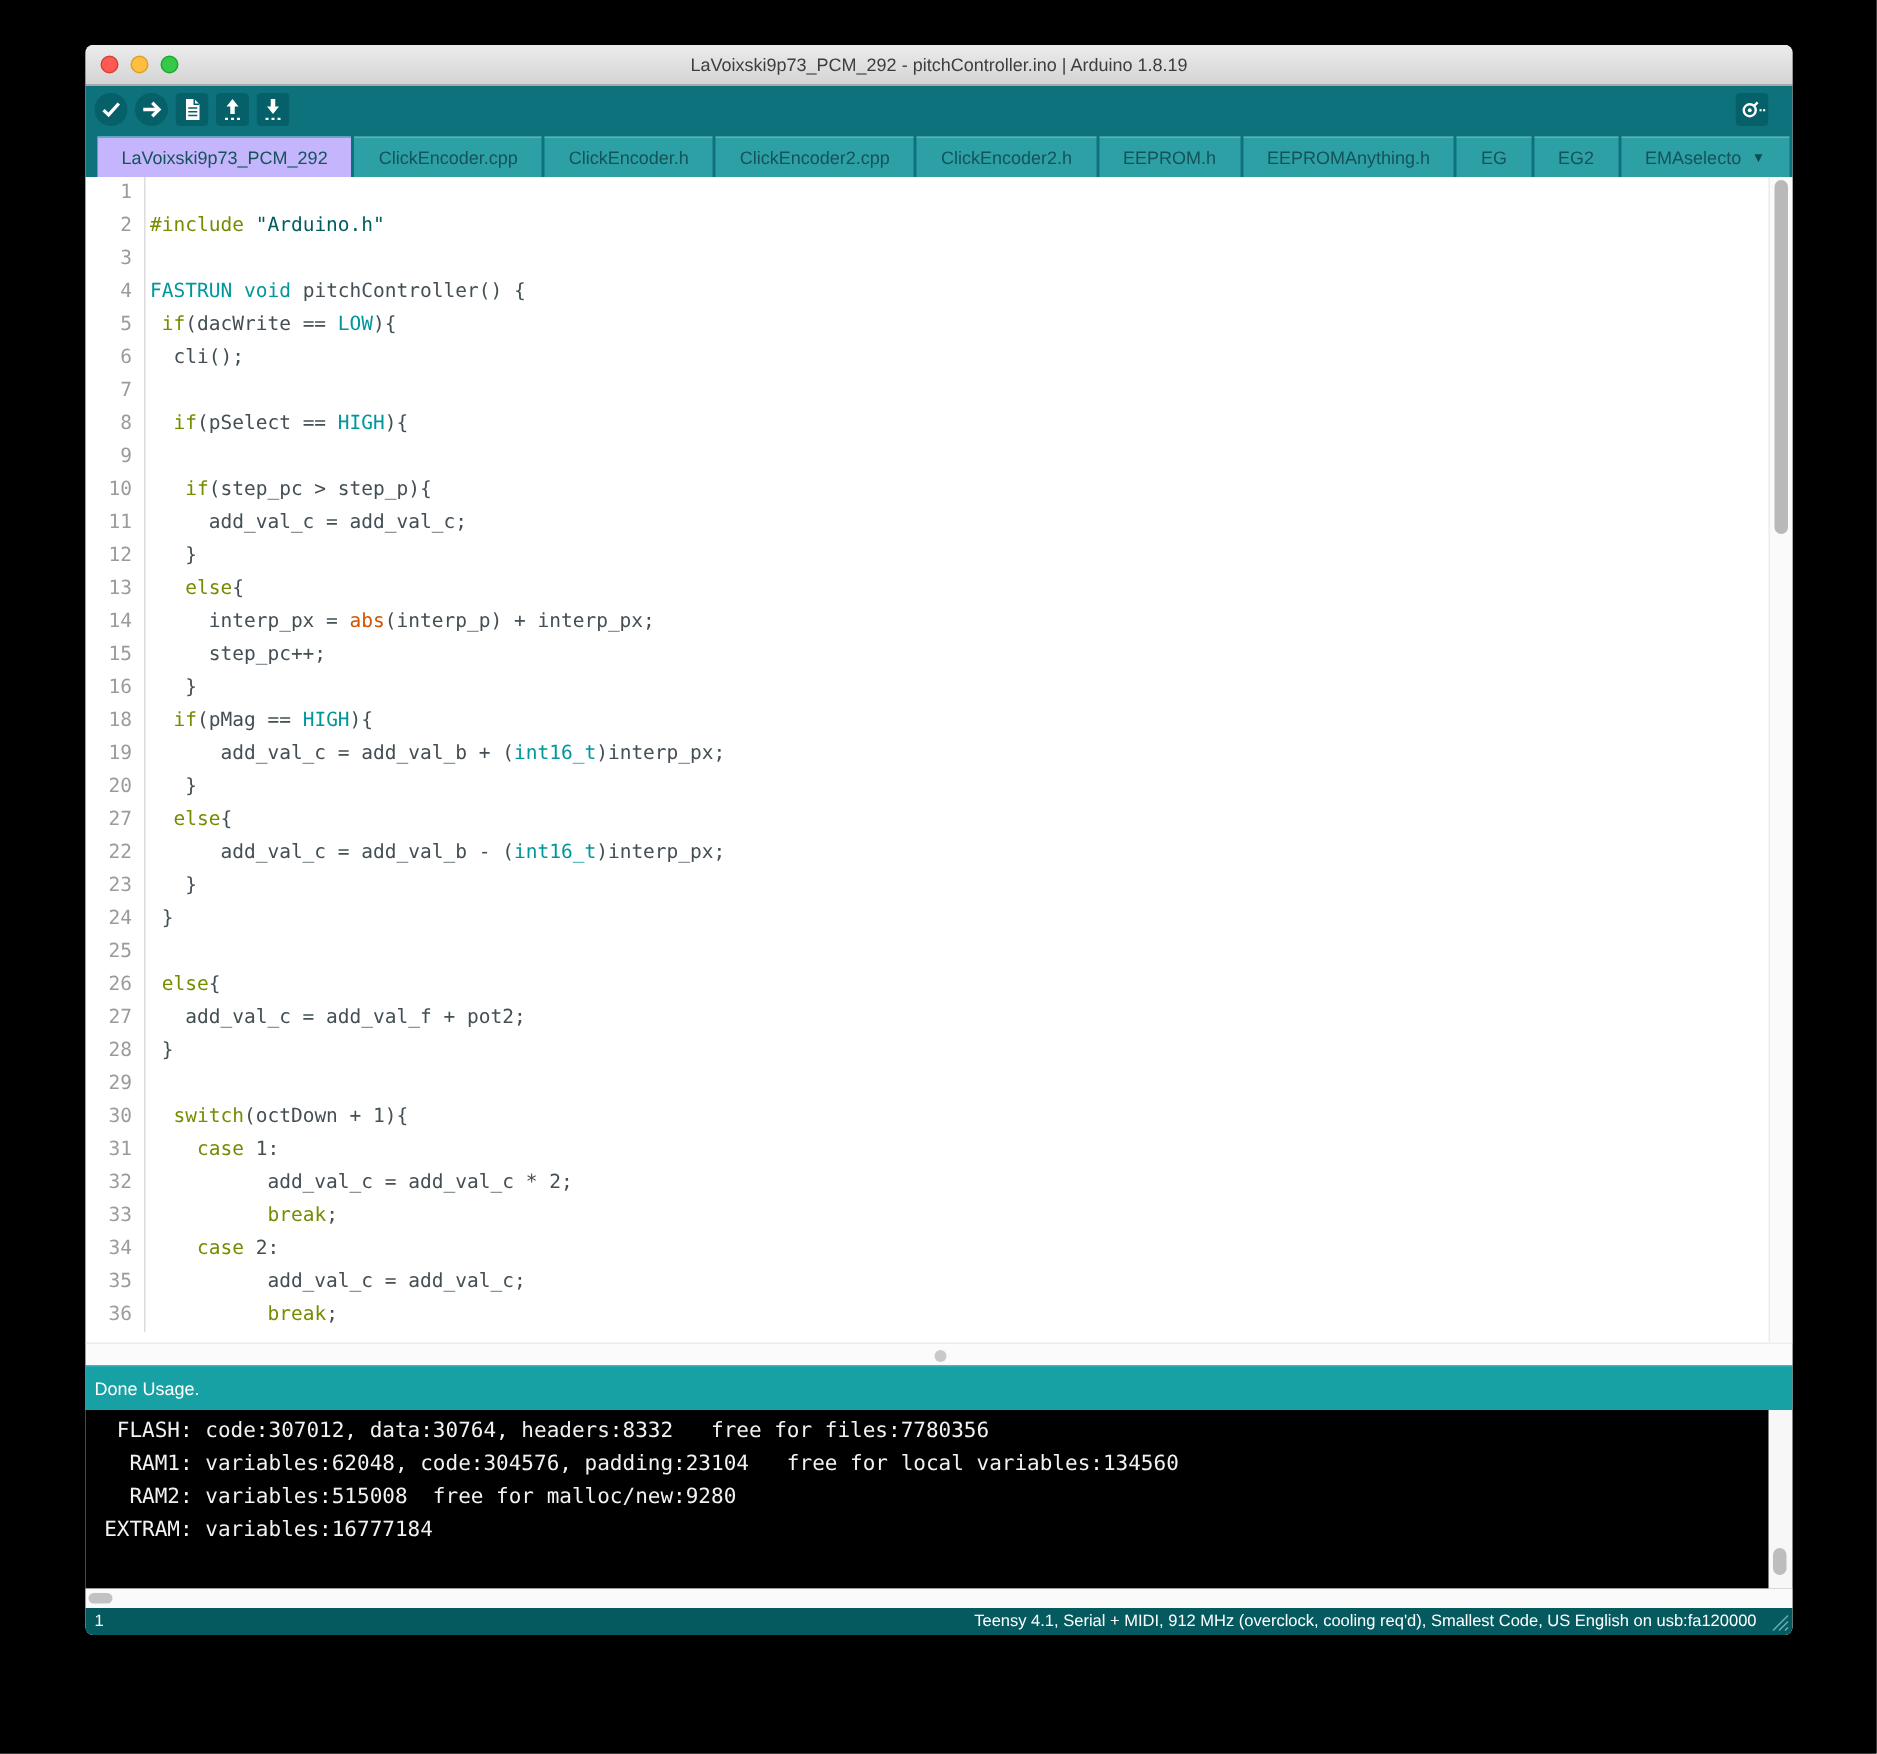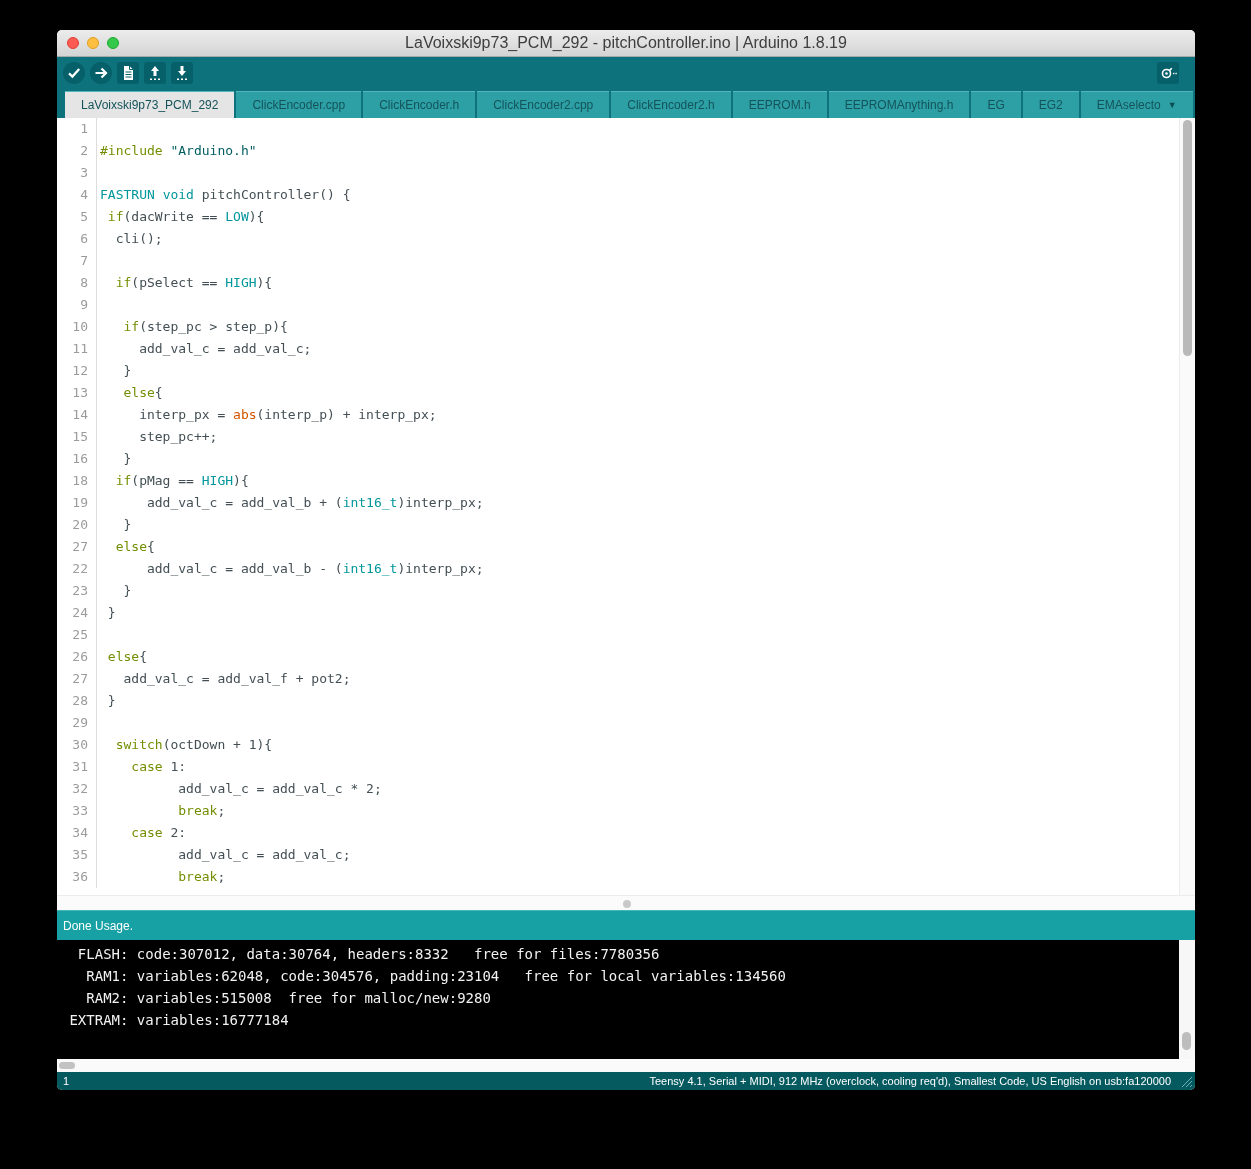--- a/index.html
+++ b/index.html
@@ -7,42 +7,42 @@
               font-family:"Liberation Sans", sans-serif; }
 
   .window { position:absolute; left:57px; top:30px; width:1138px; height:1060px;
             border-radius:5px; overflow:hidden; background:#fff;
             box-shadow:0 10px 30px rgba(0,0,0,.6); display:flex; flex-direction:column; }
 
   
   .titlebar { height:27px; flex:0 0 27px; background:linear-gradient(#ececec,#d4d4d4);
               border-bottom:1px solid #a9a9a9; position:relative;
               display:flex; align-items:center; justify-content:center; }
-  .titlebar-title { font-size:16px; color:#3e3e3e; }
+  .titlebar-title { font-size:12px; color:#3e3e3e; }
   .lights { position:absolute; left:10px; top:0; height:100%; display:flex; align-items:center; gap:8px; }
   .light { width:12px; height:12px; border-radius:50%; }
   .light.red    { background:#fc5a52; border:1px solid #de3e36; }
   .light.yellow { background:#fdbe41; border:1px solid #dfa023; }
   .light.green  { background:#35c84a; border:1px solid #1eaa2e; }
 
   
   .toolbar { height:31px; flex:0 0 31px; background:#0e727c; display:flex;
              align-items:center; padding:0 16px 0 6px; }
   .tb-group { display:flex; align-items:center; gap:5px; }
   .tb-btn { width:22px; height:22px; cursor:pointer; }
   .tb-btn svg { display:block; }
   .tb-spacer { flex:1; }
 
   
   .tabbar { height:30px; flex:0 0 30px; background:#0e727c; display:flex;
             align-items:flex-end; padding-left:8px; overflow:hidden; white-space:nowrap; }
   .tab { height:27px; background:#2da0a6; border-top:1px solid #54b6ba;
          display:inline-flex; align-items:center; padding:0 16px; margin-right:2px;
          font-size:12px; color:#14535a; cursor:pointer; flex:0 0 auto; }
-  .tab.active { background:#e5e5e5; }
+  .tab.active { background:#c4b5fd; }
   .tab .caret { font-size:9px; color:#0b4d52; margin-left:7px; }
 
   
   .editor { height:777px; flex:0 0 777px; background:#fff; position:relative; overflow:hidden; }
   .code-lines { position:absolute; left:0; top:0; right:16px; }
   .line { display:flex; height:22px; line-height:22px;
           font-family:"DejaVu Sans Mono", monospace; font-size:13px; }
   .num { flex:0 0 40px; text-align:right; padding-right:8px; color:#9b9b9b;
          border-right:1px solid #dcdcdc; }
   .code { white-space:pre; padding-left:3px; }

